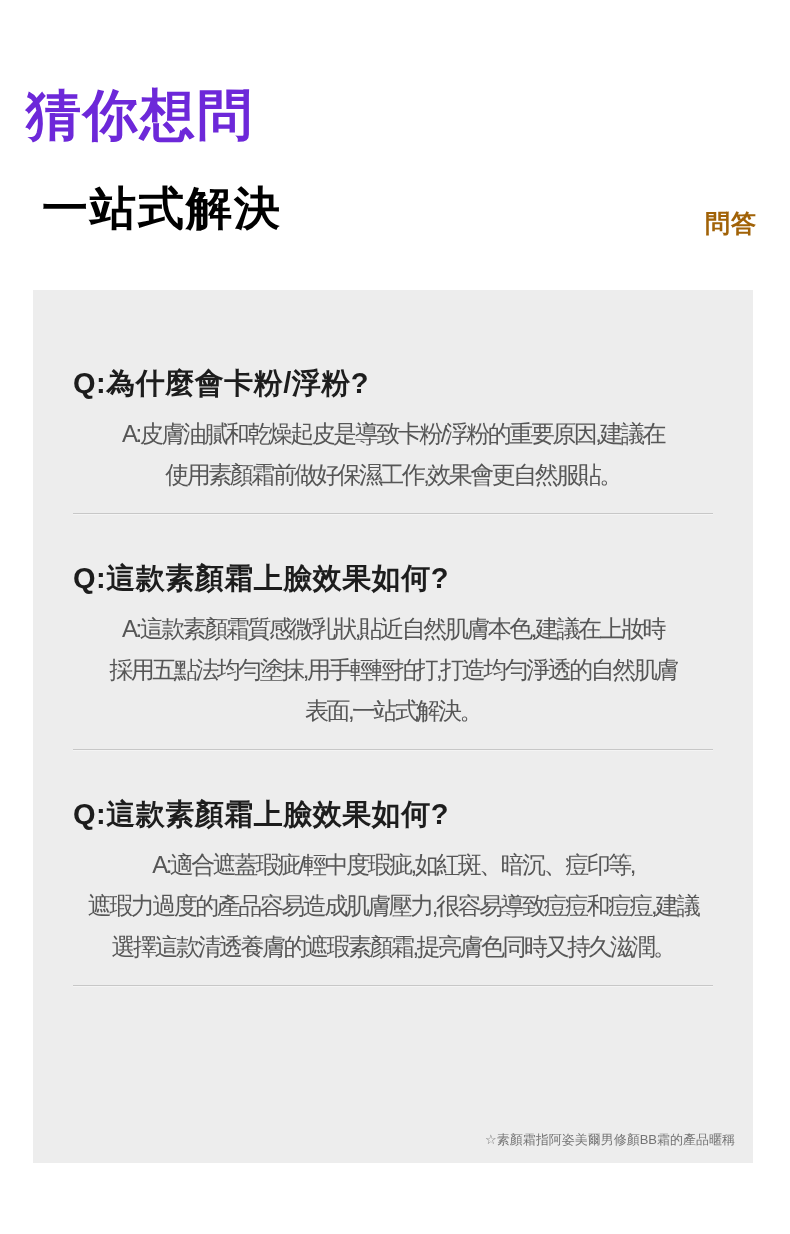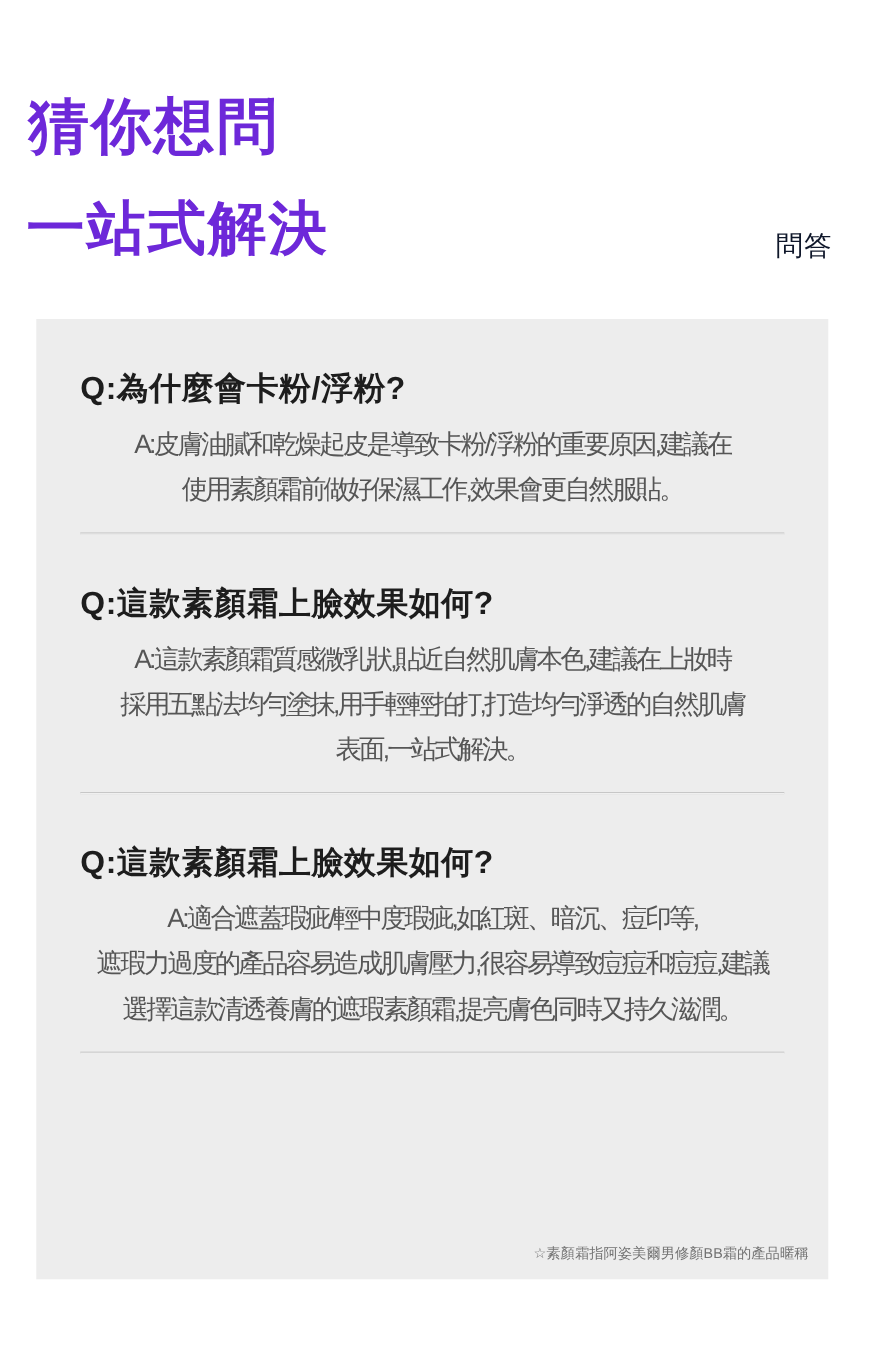--- a/index.html
+++ b/index.html
@@ -21,46 +21,47 @@
     left: 26px;
     top: 84px;
     font-size: 55px;
     line-height: 62px;
     font-weight: 800;
     color: #6d28d9;
     letter-spacing: 2px;
   }
   .page-subtitle {
     position: absolute;
-    left: 24px;
+    left: 42px;
     top: 176px;
-    font-size: 53px;
+    font-size: 46px;
     line-height: 64px;
     font-weight: 800;
-    color: #6d28d9;
+    color: #000000;
     letter-spacing: 2px;
   }
   .header-tag {
     position: absolute;
     right: 33px;
     top: 207px;
     font-size: 25px;
-    color: #0f172a;
+    color: #a16207;
     letter-spacing: 1px;
+    font-weight: bold;
   }
   
   .faq-card {
     position: absolute;
     left: 33px;
     top: 290px;
     width: 720px;
     height: 873px;
     background: #ededed;
     box-sizing: border-box;
-    padding: 43px 40px 0 40px;
+    padding: 72px 40px 0 40px;
   }
   .qa-question {
     font-size: 29px;
     line-height: 42px;
     font-weight: 700;
     color: #1d1d1d;
     letter-spacing: 0.5px;
   }
   .qa-answer {
     margin-top: 9px;

